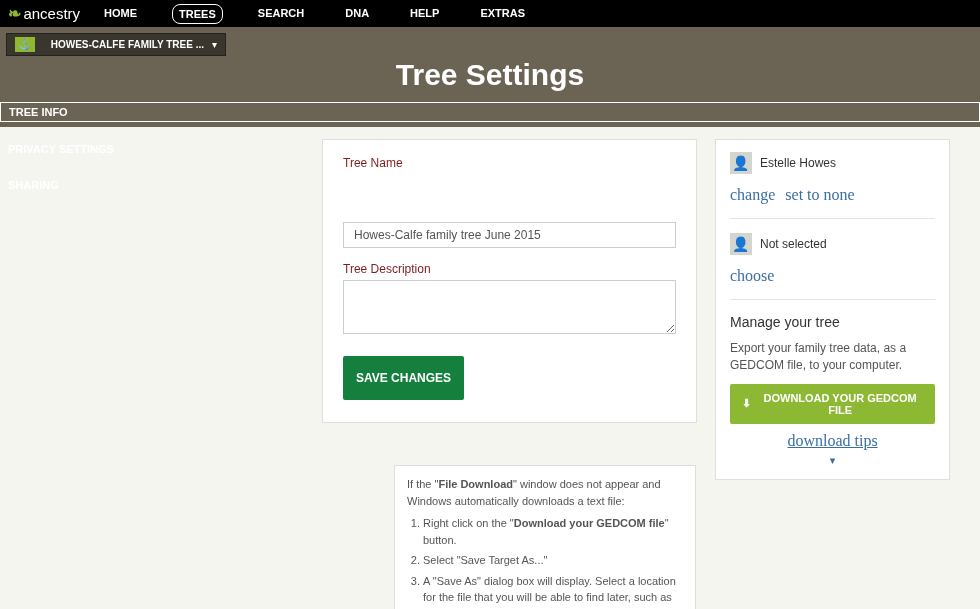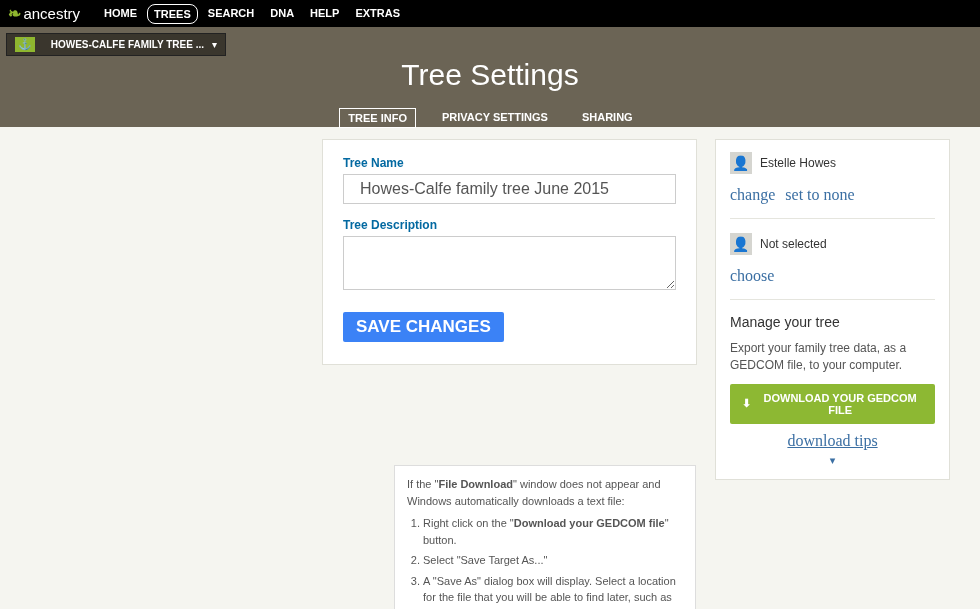--- a/index.html
+++ b/index.html
@@ -2,42 +2,42 @@
 <html><head>
 <meta charset="utf-8">
 <style>
 * { margin: 0; padding: 0; box-sizing: border-box; }
 body { font-family: Arial, Helvetica, sans-serif; background: #f5f5f0; width: 980px; height: 609px; overflow: hidden; }
 
 .topnav { background: #000; height: 27px; display: flex; align-items: center; padding: 0 8px; gap: 8px; }
 .logo { display: flex; align-items: center; color: #8fb72f; font-weight: bold; font-size: 15px; }
 .logo-icon { color: #8fb72f; margin-right: 2px; font-size: 16px; }
 .logo-text { color: #fff; font-size: 15px; font-weight: normal; }
-.nav-items { display: flex; gap: 4px; margin-left: 10px; text-align: center; }
+.nav-items { display: flex; gap: 29px; margin-left: 10px; text-align: center; }
 .nav-item { color: #fff; font-size: 11px; font-weight: bold; text-decoration: none; padding: 3px 6px; cursor: pointer; }
 .nav-item.active { border: 1px solid #fff; border-radius: 8px; }
 
 .subnav { background: #6b6455; height: 100px; }
 .tree-selector { display: inline-flex; align-items: center; background: #3a362d; border: 1px solid #222; margin: 6px; padding: 3px 8px; gap: 8px; cursor: pointer; }
 .tree-selector-icon { background: #8fb72f; color: #3a362d; font-size: 11px; padding: 1px 3px; }
 .tree-selector-label { color: #fff; font-size: 10px; font-weight: bold; padding-left: 8px; }
 .tree-selector-chev { color: #fff; font-size: 10px; }
 
-.page-title { color: #fff; font-size: 30px; font-weight: normal; text-align: center; margin-top: -4px; }
-.tabs { display: flex; justify-content: center; gap: 18px; margin-top: 16px; }
+.page-title { color: #fff; font-size: 30px; font-weight: bold; text-align: center; margin-top: -4px; }
+.tabs { display: flex; justify-content: center; gap: 18px; margin-top: 10px; flex-direction: column; }
 .tab { color: #fff; font-size: 11px; font-weight: bold; padding: 3px 8px; cursor: pointer; }
 .tab.active { border: 1px solid #fff; }
 
 .content { display: flex; padding: 12px 16px; gap: 18px; align-items: flex-start; padding-left: 322px; }
 
 .main-card { background: #fff; border: 1px solid #e0e0d8; width: 375px; padding: 16px 20px 22px 20px; }
-.form-label { font-size: 12px; color: #0369a1; margin-bottom: 4px; display: block; font-weight: bold; }
-.text-input { width: 100%; border: 1px solid #ccc; padding: 5px 16px; font-size: 16px; color: #555; margin-bottom: 14px; }
+.form-label { font-size: 12px; color: #7f1d1d; margin-bottom: 4px; display: block; }
+.text-input { width: 100%; border: 1px solid #ccc; padding: 5px 10px; font-size: 12px; color: #555; margin-bottom: 14px; margin-top: 48px; }
 .textarea { width: 100%; border: 1px solid #ccc; height: 54px; resize: both; margin-bottom: 18px; }
-.save-btn { background: #3b82f6; color: #fff; border: none; padding: 5px 13px; font-size: 17px; font-weight: bold; cursor: pointer; border-radius: 2px; }
+.save-btn { background: #15803d; color: #fff; border: none; padding: 15px 13px; font-size: 12px; font-weight: bold; cursor: pointer; border-radius: 2px; }
 
 .sidebar { width: 235px; background: #fff; border: 1px solid #e0e0d8; padding: 12px 14px; font-size: 12px; color: #333; }
 .side-section { border-bottom: 1px solid #e5e5de; padding-bottom: 14px; margin-bottom: 14px; }
 .side-section:last-child { border-bottom: none; margin-bottom: 0; padding-bottom: 0; }
 .side-heading { font-size: 14px; font-weight: normal; color: #333; margin-bottom: 10px; display: flex; align-items: center; gap: 6px; }
 .side-heading.plain { font-size: 14px; }
 .person-row { display: flex; align-items: center; gap: 8px; margin-bottom: 12px; }
 .avatar { width: 22px; height: 22px; background: #d5d5d0; display: flex; align-items: center; justify-content: center; color: #999; font-size: 14px; }
 .person-name { font-size: 12px; }
 .link { color: #3b6fa3; font-size: 16px; cursor: pointer; font-family: Liberation Serif, serif; }

